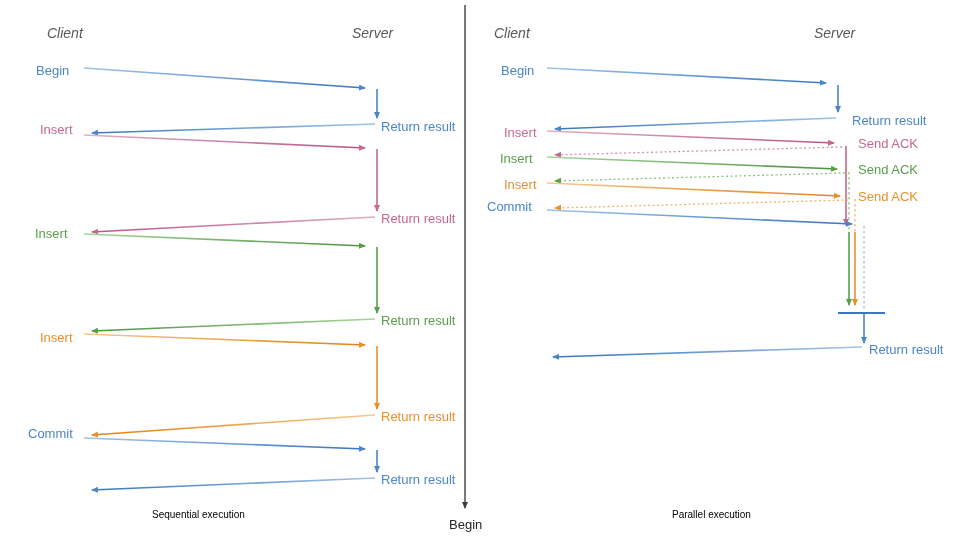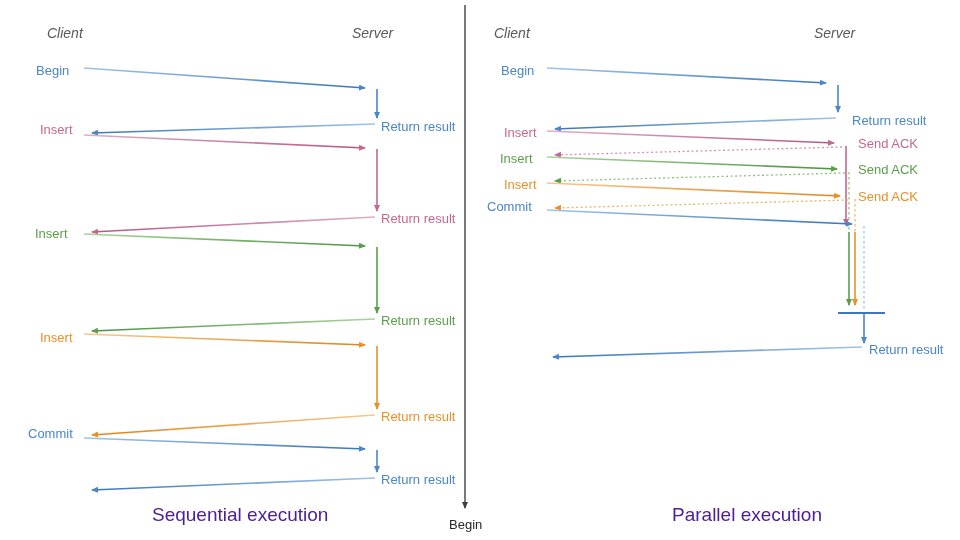--- a/index.html
+++ b/index.html
@@ -32,22 +32,22 @@
     font-family: "Liberation Sans", sans-serif;
     font-size: 13px;
     line-height: 13px;
   }
   .lbl.actor {
     font-style: italic;
     color: #595959;
     font-size: 14px;
   }
   .lbl.caption {
-    color: #4c1d95;
-    font-size: 19px;
+    color: #000000;
+    font-size: 10px;
   }
   .lbl.axis {
     color: #262626;
     font-size: 13px;
   }
 </style>
 </head>
 <body>
 
 <div id="stage">

